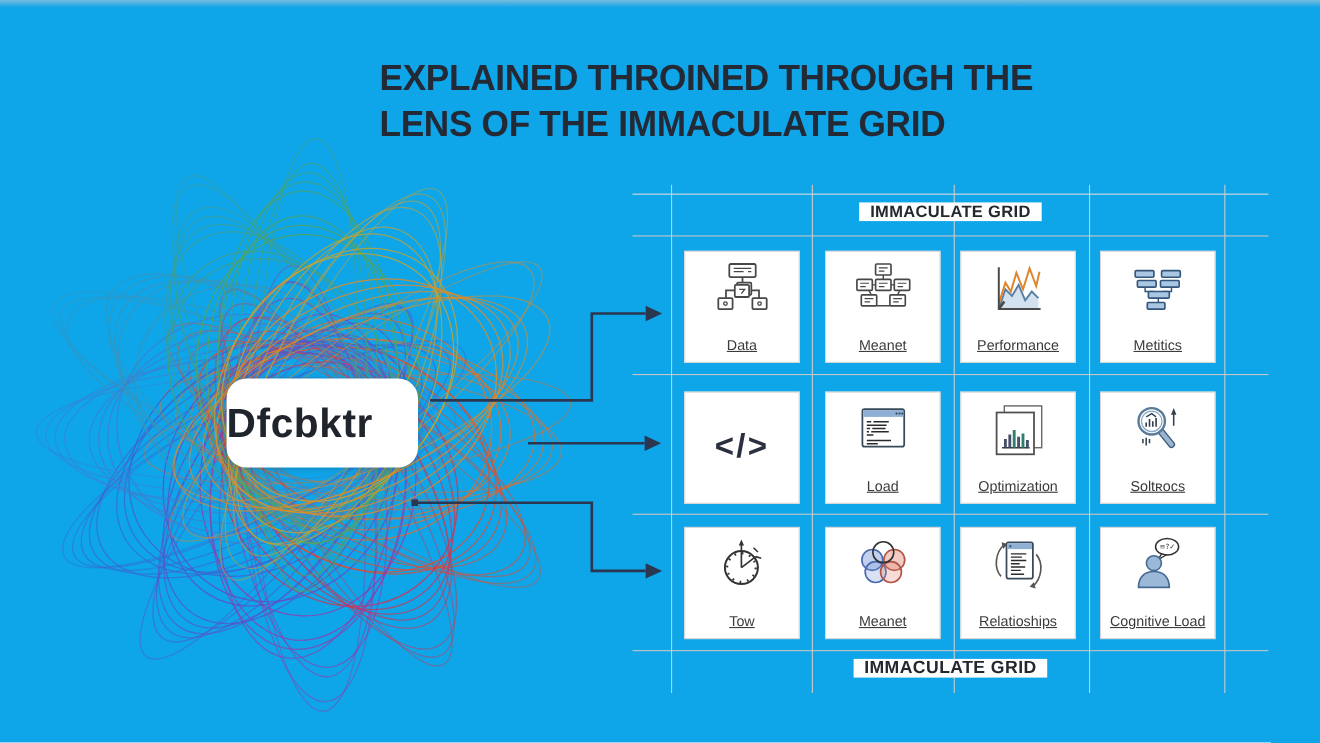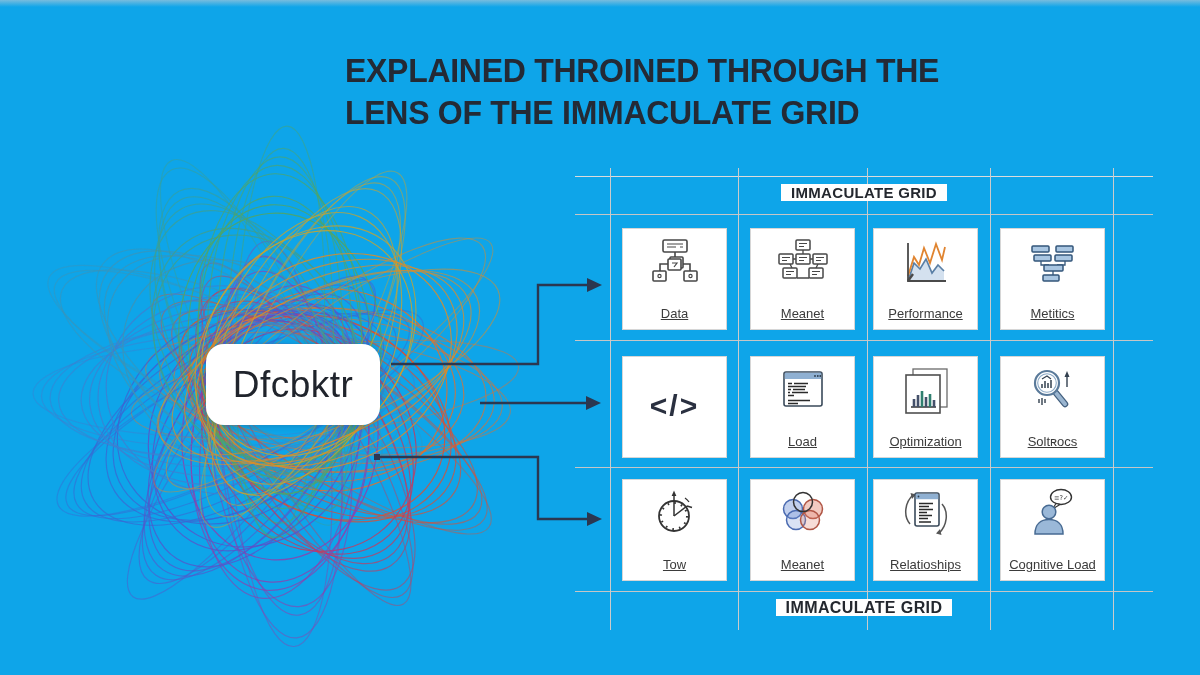--- a/index.html
+++ b/index.html
@@ -8,21 +8,21 @@
   .top-strip{position:absolute;top:0;left:0;right:0;height:7px;
              background:linear-gradient(180deg,rgba(205,207,212,.55),rgba(255,255,255,0));}
   
   .title{position:absolute;left:345px;top:50px;font-size:33px;font-weight:bold;color:#242a35;
          line-height:1.26;letter-spacing:-.3px;transform:scaleX(.97);transform-origin:left top;white-space:nowrap;}
   
   .scribble-svg{position:absolute;left:0;top:140px;width:560px;height:510px;overflow:visible;}
   
   .label-box{position:absolute;left:206px;top:344px;width:174px;height:81px;background:#ffffff;
              border-radius:18px;box-shadow:0 1px 7px rgba(40,40,60,.22);display:flex;align-items:center;
-             justify-content:center;font-size:37px;font-weight:normal;color:#20242c;letter-spacing:.5px;}
+             justify-content:flex-start;font-size:37px;font-weight:bold;color:#20242c;letter-spacing:.5px;}
   
   .arrows-svg{position:absolute;left:0;top:0;width:1200px;height:675px;pointer-events:none;}
   
   .vline{position:absolute;width:1px;background:#cbcbcb;top:168px;height:462px;}
   .hline{position:absolute;height:1px;background:#c6c6c6;left:575px;width:578px;}
   .hline.faint{background:#dcdcdc;}
   .gheader,.gfooter{position:absolute;left:575px;width:578px;text-align:center;font-weight:bold;color:#23272e;}
   .gheader{top:184px;font-size:15px;letter-spacing:.3px;}
   .gfooter{top:599px;font-size:16px;letter-spacing:.4px;}
   .gheader span,.gfooter span{background:#fefefe;padding:0 10px;}

